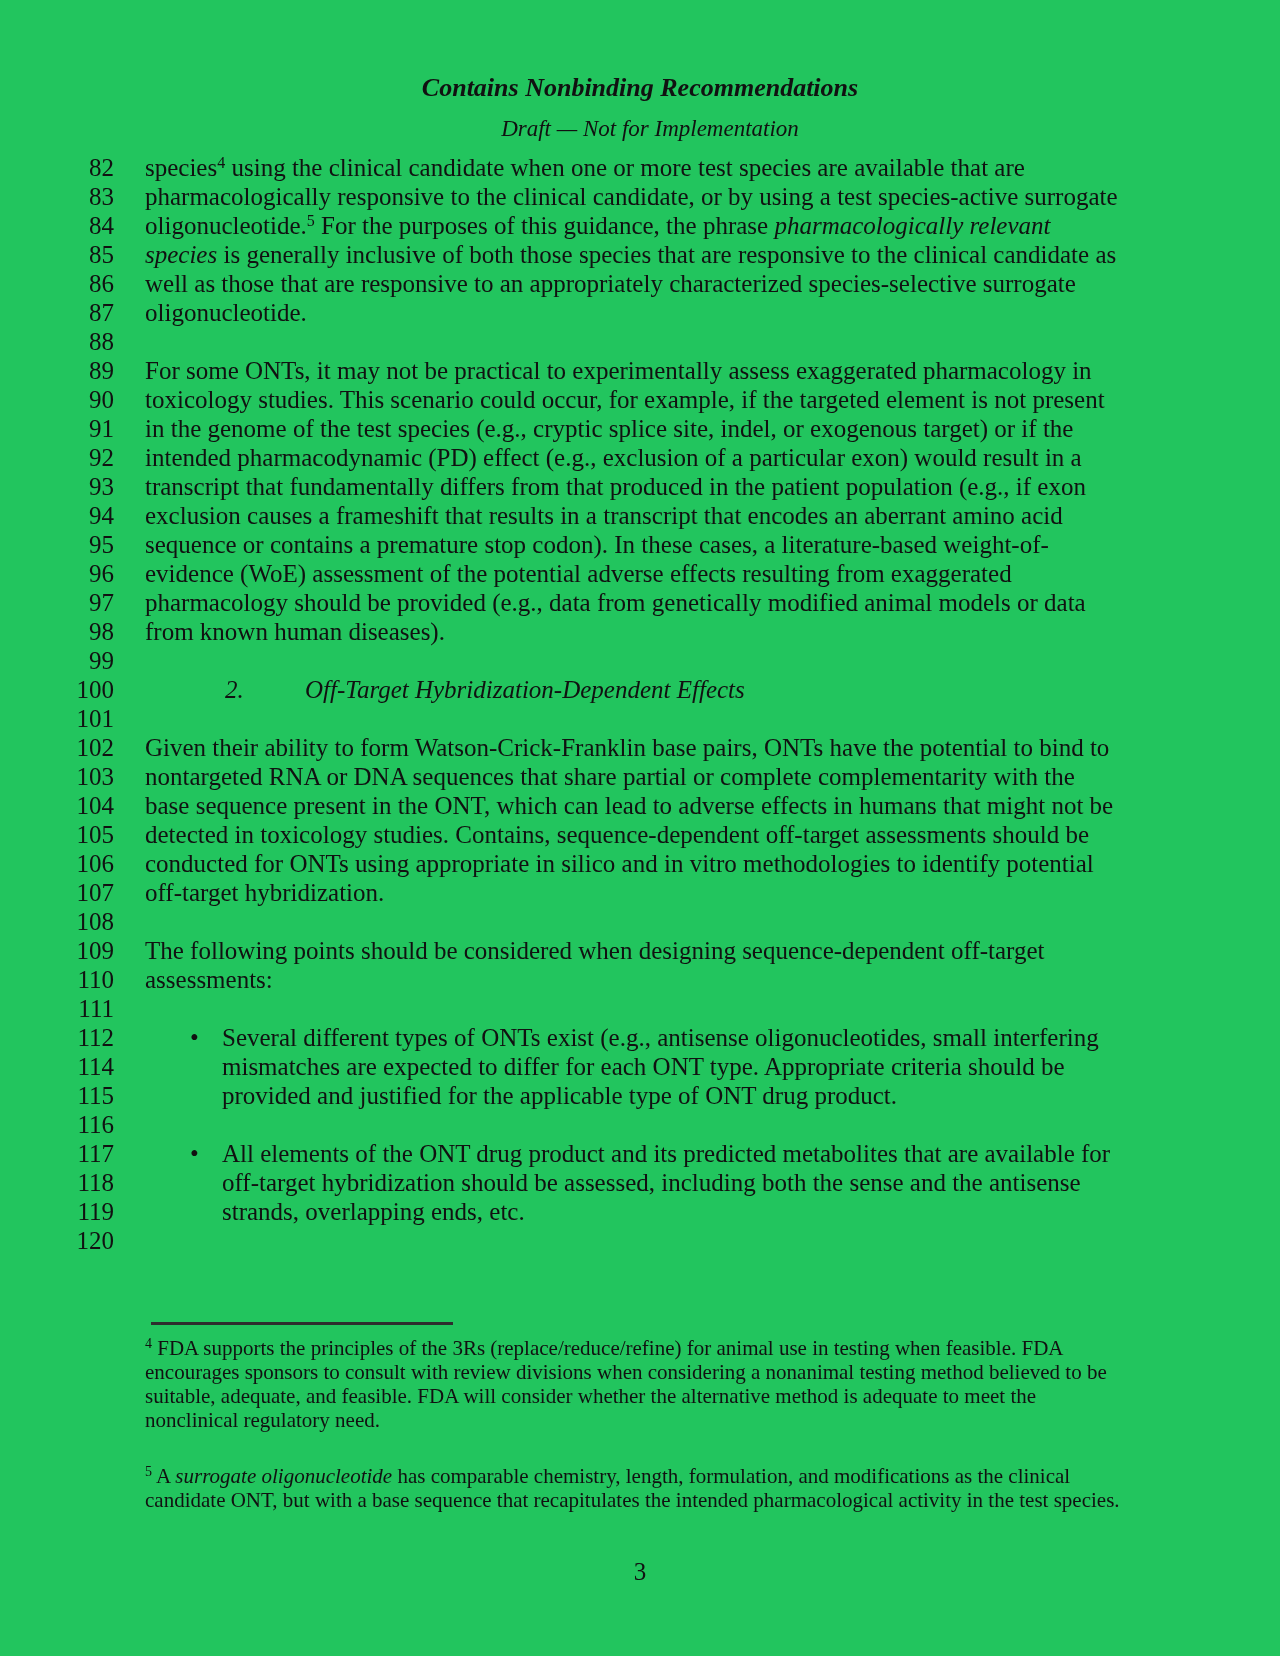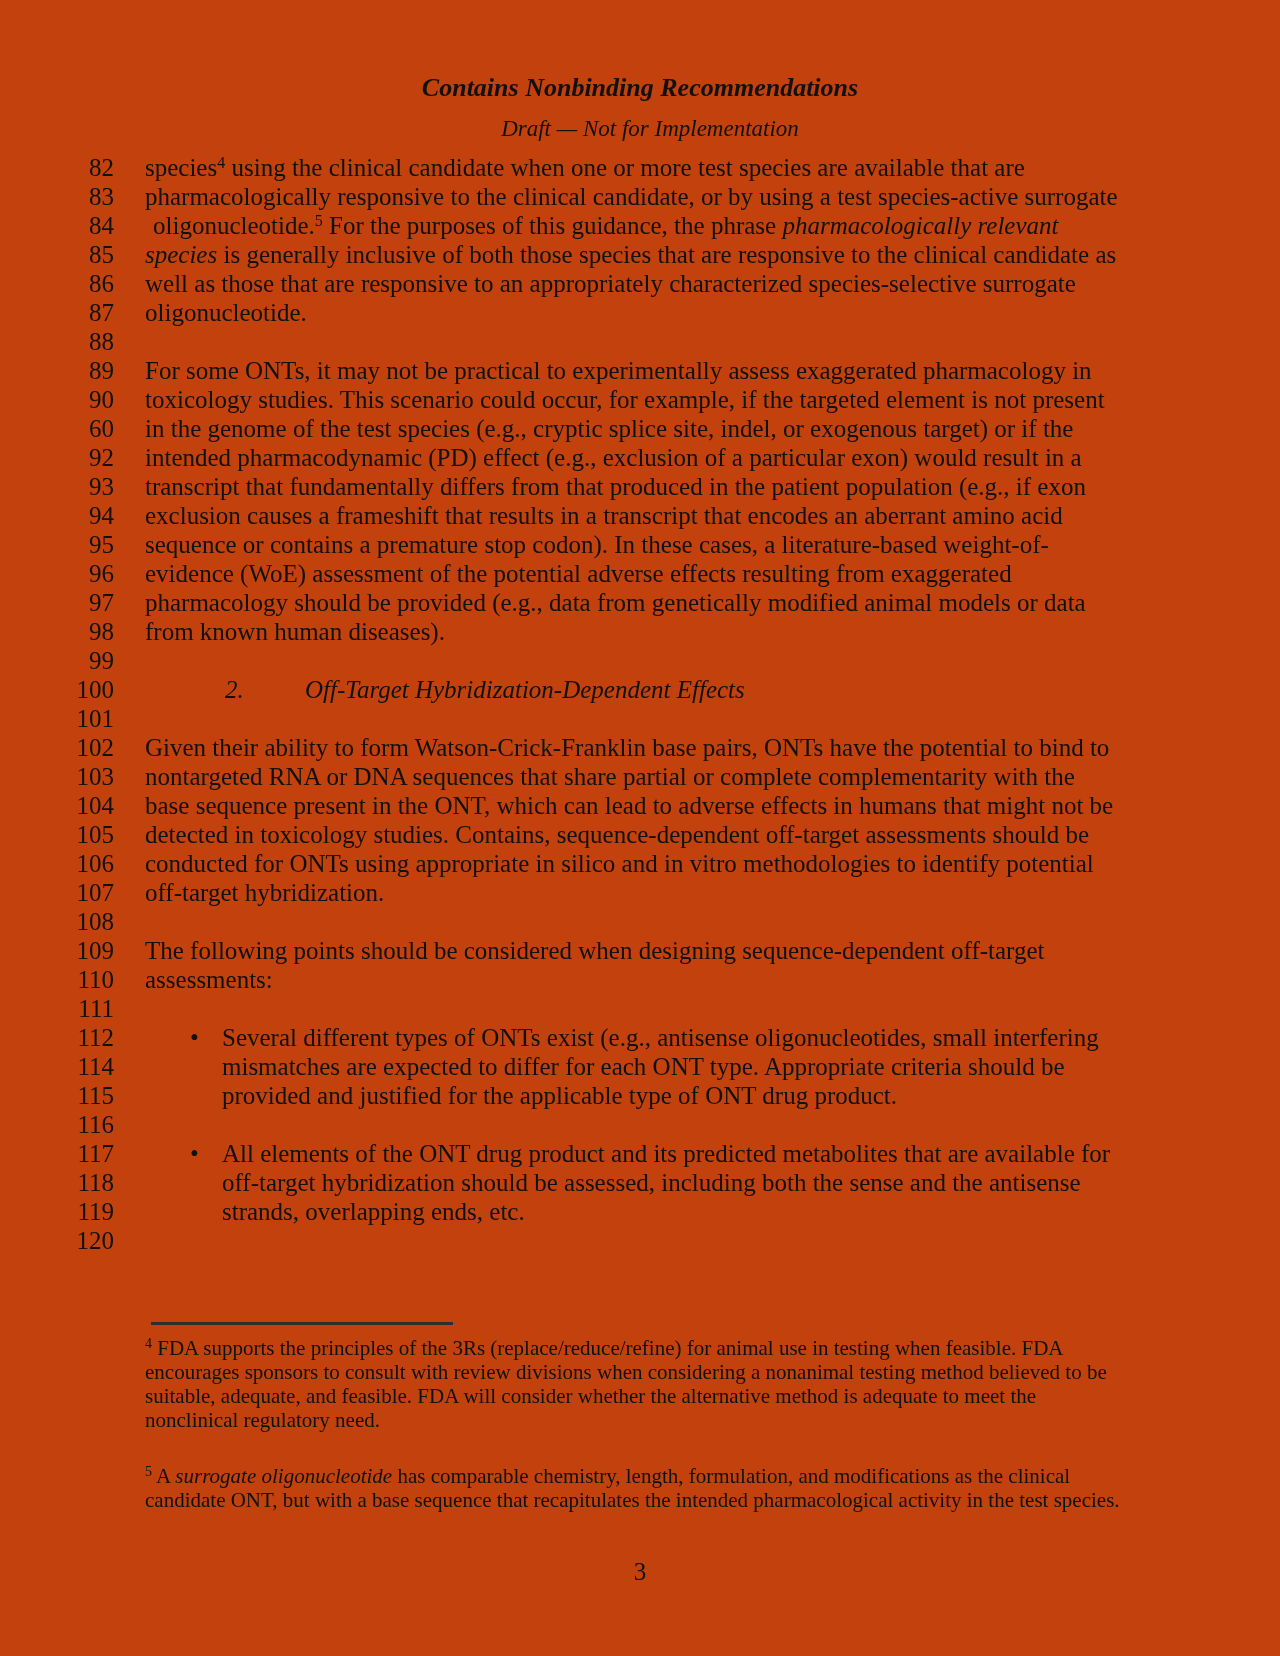--- a/index.html
+++ b/index.html
@@ -1,20 +1,20 @@
 <!DOCTYPE html>
 <html><head>
 <meta charset="utf-8">
 <style>
   html,body{margin:0;padding:0;background:#888;}
   .page{
     position:relative;
     width:1280px;height:1656px;
     margin:0 auto;
-    background:#c2410c;
+    background:#22c55e;
     color:#111;
     font-family:"Liberation Serif","DejaVu Serif",serif;
     overflow:hidden;
   }
   .doc-title{
     position:absolute;top:73px;left:0;width:1280px;
     text-align:center;
     font-size:26px;font-weight:bold;font-style:italic;
     line-height:30px;white-space:pre;
   }
@@ -59,21 +59,21 @@
       <div class="line">
         <span class="num">82</span>
         <span class="txt" style="left: 145px;"><span>species</span><span class="sup">4</span><span> using the clinical candidate when one or more test species are available that are</span></span>
       </div>
       <div class="line">
         <span class="num">83</span>
         <span class="txt" style="left: 145px;"><span>pharmacologically responsive to the clinical candidate, or by using a test species-active surrogate</span></span>
       </div>
       <div class="line">
         <span class="num">84</span>
-        <span class="txt" style="left: 153px; text-align: right;"><span>oligonucleotide.</span><span class="sup">5</span><span> For the purposes of this guidance, the phrase </span><span class="i">pharmacologically relevant</span></span>
+        <span class="txt" style="left: 145px; text-align: right;"><span>oligonucleotide.</span><span class="sup">5</span><span> For the purposes of this guidance, the phrase </span><span class="i">pharmacologically relevant</span></span>
       </div>
       <div class="line">
         <span class="num">85</span>
         <span class="txt" style="left: 145px;"><span class="i">species</span><span> is generally inclusive of both those species that are responsive to the clinical candidate as</span></span>
       </div>
       <div class="line">
         <span class="num">86</span>
         <span class="txt" style="left: 145px;"><span>well as those that are responsive to an appropriately characterized species-selective surrogate</span></span>
       </div>
       <div class="line">
@@ -86,21 +86,21 @@
       </div>
       <div class="line">
         <span class="num">89</span>
         <span class="txt" style="left: 145px;"><span>For some ONTs, it may not be practical to experimentally assess exaggerated pharmacology in</span></span>
       </div>
       <div class="line">
         <span class="num">90</span>
         <span class="txt" style="left: 145px; text-align: right;"><span>toxicology studies. This scenario could occur, for example, if the targeted element is not present</span></span>
       </div>
       <div class="line">
-        <span class="num">60</span>
+        <span class="num">91</span>
         <span class="txt" style="left: 145px;"><span>in the genome of the test species (e.g., cryptic splice site, indel, or exogenous target) or if the</span></span>
       </div>
       <div class="line">
         <span class="num">92</span>
         <span class="txt" style="left: 145px;"><span>intended pharmacodynamic (PD) effect (e.g., exclusion of a particular exon) would result in a</span></span>
       </div>
       <div class="line">
         <span class="num">93</span>
         <span class="txt" style="left: 145px;"><span>transcript that fundamentally differs from that produced in the patient population (e.g., if exon</span></span>
       </div>

